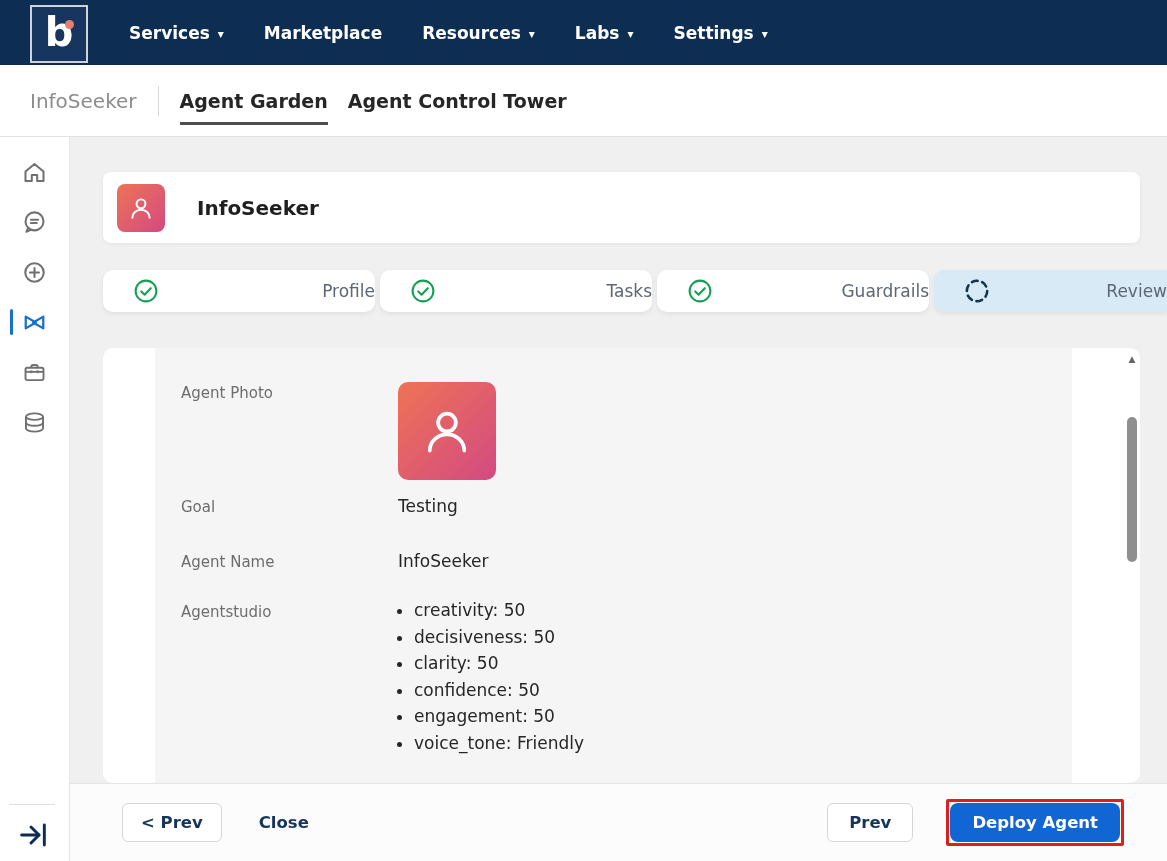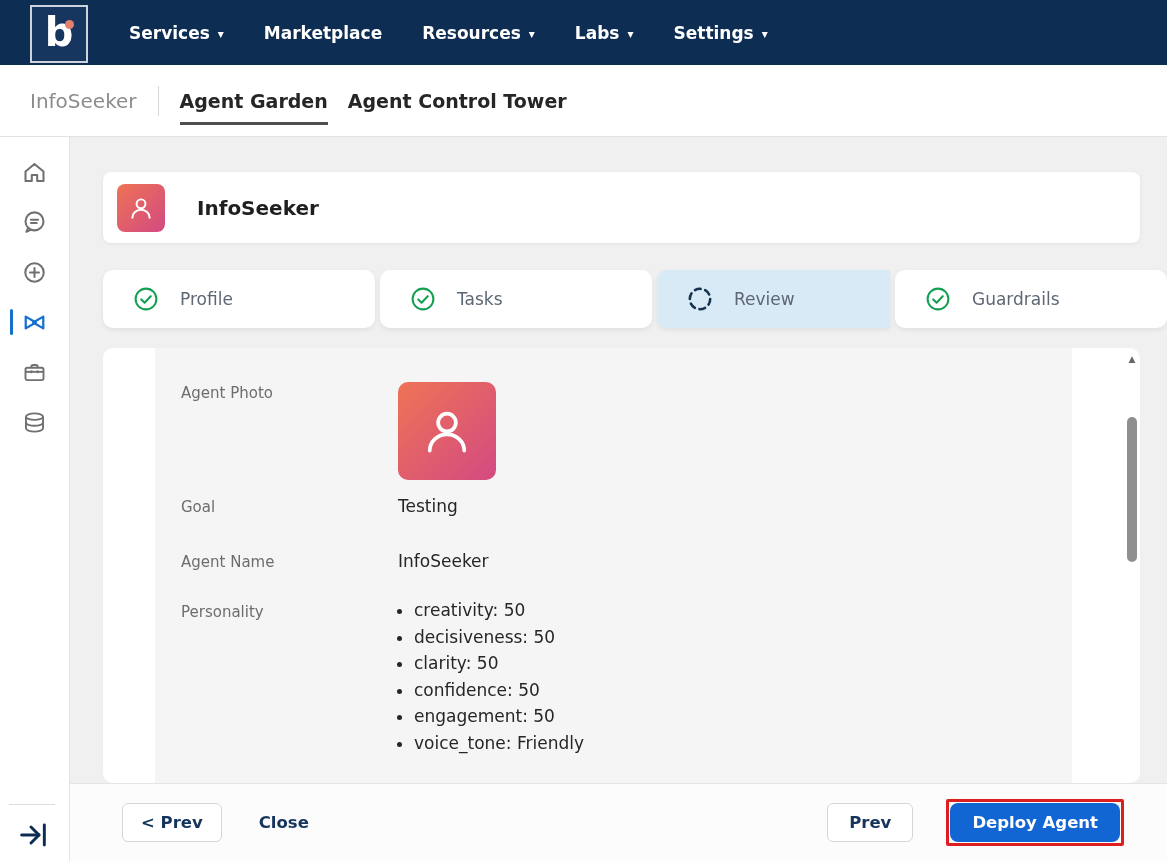--- a/index.html
+++ b/index.html
@@ -36,21 +36,21 @@
   .content { position:relative; flex:1; background:#f0f0f1; overflow:hidden; }
 
   
   .agent-card { position:absolute; left:33px; top:35px; width:1037px; height:71px; background:#fff; border-radius:8px; box-shadow:0 1px 4px rgba(0,0,0,.06); display:flex; align-items:center; padding-left:14px; }
   .avatar-sm { width:48px; height:48px; border-radius:8px; background:linear-gradient(135deg,#ee7355 0%,#d34a82 100%); display:flex; align-items:center; justify-content:center; }
   .avatar-sm svg { width:28px; height:28px; }
   .agent-name { margin-left:32px; font-size:20px; font-weight:bold; color:#1f1f1f; }
 
   
   .steps { position:absolute; left:33px; right:0; top:133px; display:flex; gap:5px; }
-  .step { width:272px; height:58px; flex:none; background:#fff; border-radius:10px; box-shadow:0 2px 5px rgba(0,0,0,.07); display:flex; align-items:center; padding-left:30px; gap:21px; cursor:pointer; }
+  .step { width:272px; height:42px; flex:none; background:#fff; border-radius:10px; box-shadow:0 2px 5px rgba(0,0,0,.07); display:flex; align-items:center; padding-left:30px; gap:21px; cursor:pointer;justify-content:space-between; }
   .step svg { width:26px; height:26px; flex:none; }
   .step-label { font-size:17px; color:#5d6773; }
   .step.current { flex:1; width:auto; background:#d9eaf7; border-radius:10px 0 0 10px; }
 
   
   .panel { position:absolute; left:33px; top:211px; width:1037px; height:435px; background:#fff; border-radius:10px; }
   .panel-inner { position:absolute; left:52px; top:0; width:917px; height:435px; background:#f5f5f6; overflow:hidden; }
   .field-row { display:flex; padding-left:26px; }
   .row-goal { margin-top:16px; } .row-photo { margin-top:34px; } .row-name { margin-top:35px; } .row-personality { margin-top:30px; }
   .field-label { width:217px; flex:none; font-size:15px; color:#6d6d6d; padding-top:2px; }
@@ -190,32 +190,32 @@
             </svg>
           <span class="step-label">Profile</span>
         </div>
         <div class="step">
           <svg viewBox="0 0 24 24" fill="none" stroke="#13a053" stroke-width="1.9" stroke-linecap="round" stroke-linejoin="round">
               <circle cx="12" cy="12" r="9.6"></circle>
               <path d="M7.6 12.4 L10.7 15.4 L16.4 9.4"></path>
             </svg>
           <span class="step-label">Tasks</span>
         </div>
-        <div class="step current">
-          <svg viewBox="0 0 24 24" fill="none" stroke="#16334f" stroke-width="2.4" stroke-linecap="round">
-              <circle cx="12" cy="12" r="9.4" stroke-dasharray="5.4 4.4"></circle>
-            </svg>
-          <span class="step-label">Review</span>
-        </div>
         <div class="step">
           <svg viewBox="0 0 24 24" fill="none" stroke="#13a053" stroke-width="1.9" stroke-linecap="round" stroke-linejoin="round">
               <circle cx="12" cy="12" r="9.6"></circle>
               <path d="M7.6 12.4 L10.7 15.4 L16.4 9.4"></path>
             </svg>
           <span class="step-label">Guardrails</span>
+        </div>
+        <div class="step current">
+          <svg viewBox="0 0 24 24" fill="none" stroke="#16334f" stroke-width="2.4" stroke-linecap="round">
+              <circle cx="12" cy="12" r="9.4" stroke-dasharray="5.4 4.4"></circle>
+            </svg>
+          <span class="step-label">Review</span>
         </div>
       </div>
 
       <div class="panel">
         <div class="panel-inner">
 
           <div class="field-row row-photo">
             <span class="field-label">Agent Photo</span>
             <div class="avatar-lg">
               <svg viewBox="0 0 24 24" fill="none" stroke="#fff" stroke-width="1.6" stroke-linecap="round">
@@ -229,21 +229,21 @@
             <span class="field-label">Goal</span>
             <span class="field-value">Testing</span>
           </div>
 
           <div class="field-row row-name">
             <span class="field-label">Agent Name</span>
             <span class="field-value">InfoSeeker</span>
           </div>
 
           <div class="field-row row-personality">
-            <span class="field-label">Personality</span>
+            <span class="field-label">Agentstudio</span>
             <ul class="personality-list">
               <li>creativity: 50</li>
               <li>decisiveness: 50</li>
               <li>clarity: 50</li>
               <li>confidence: 50</li>
               <li>engagement: 50</li>
               <li>voice_tone: Friendly</li>
             </ul>
           </div>
 

